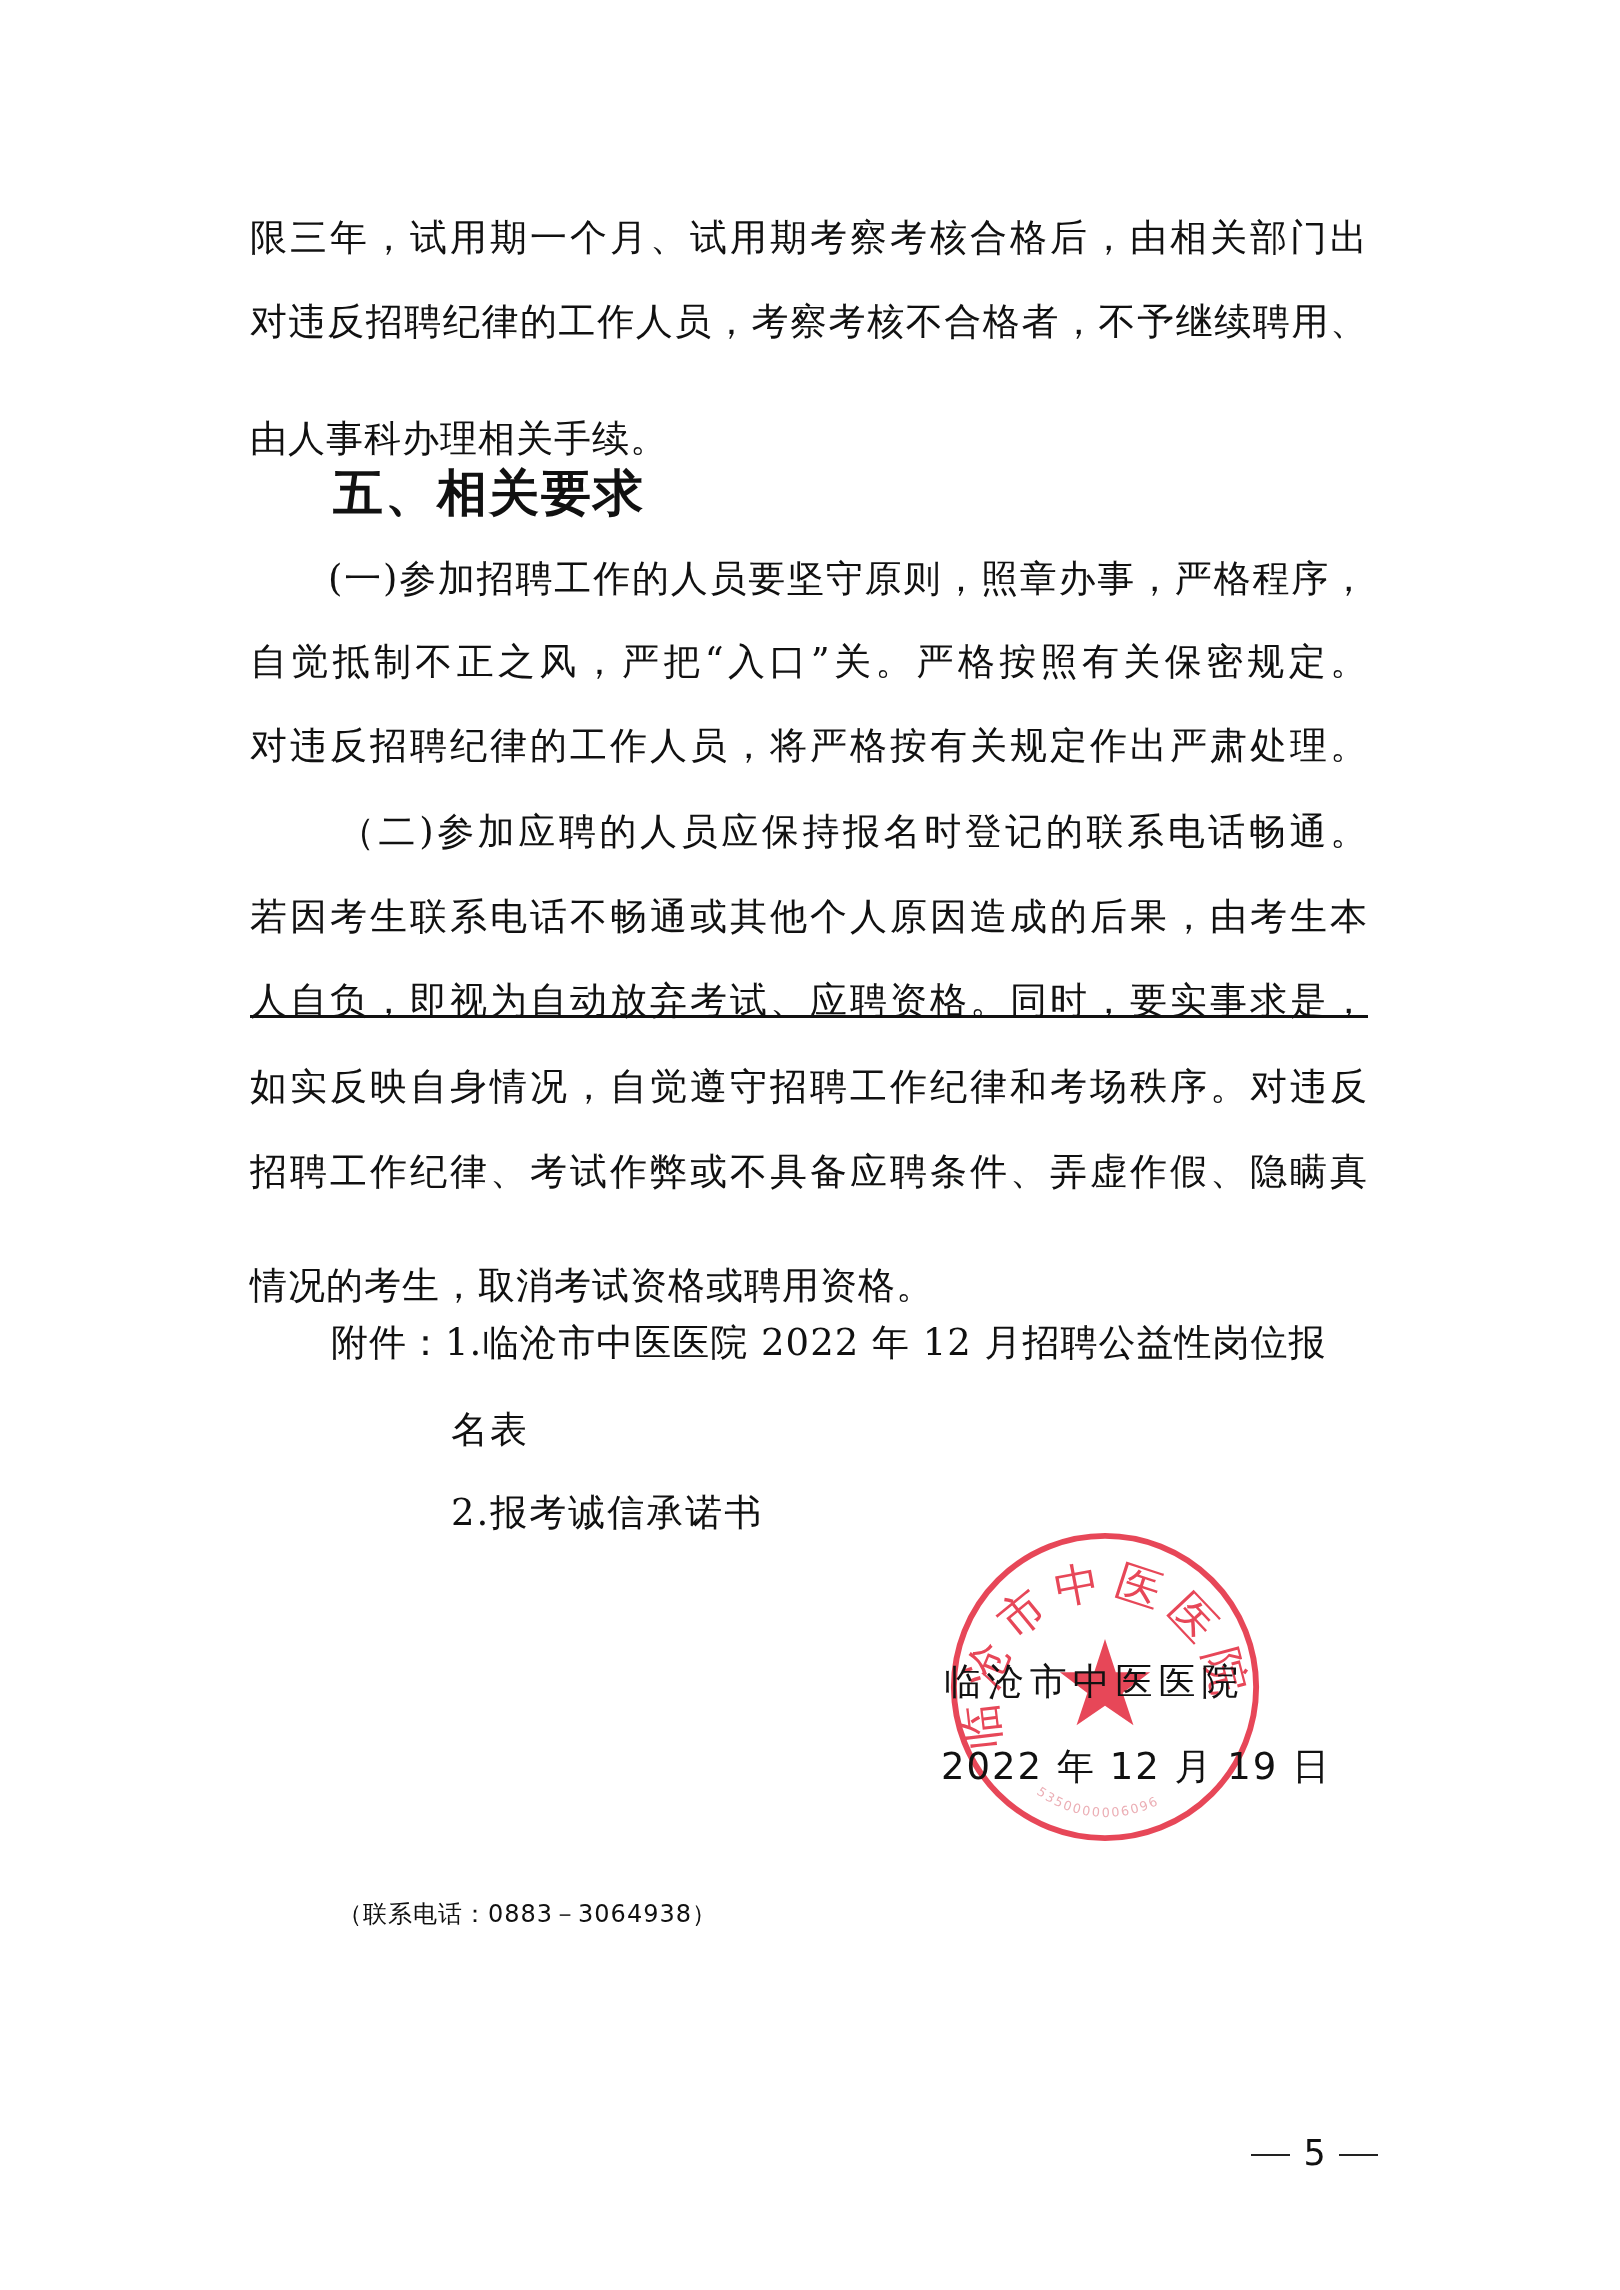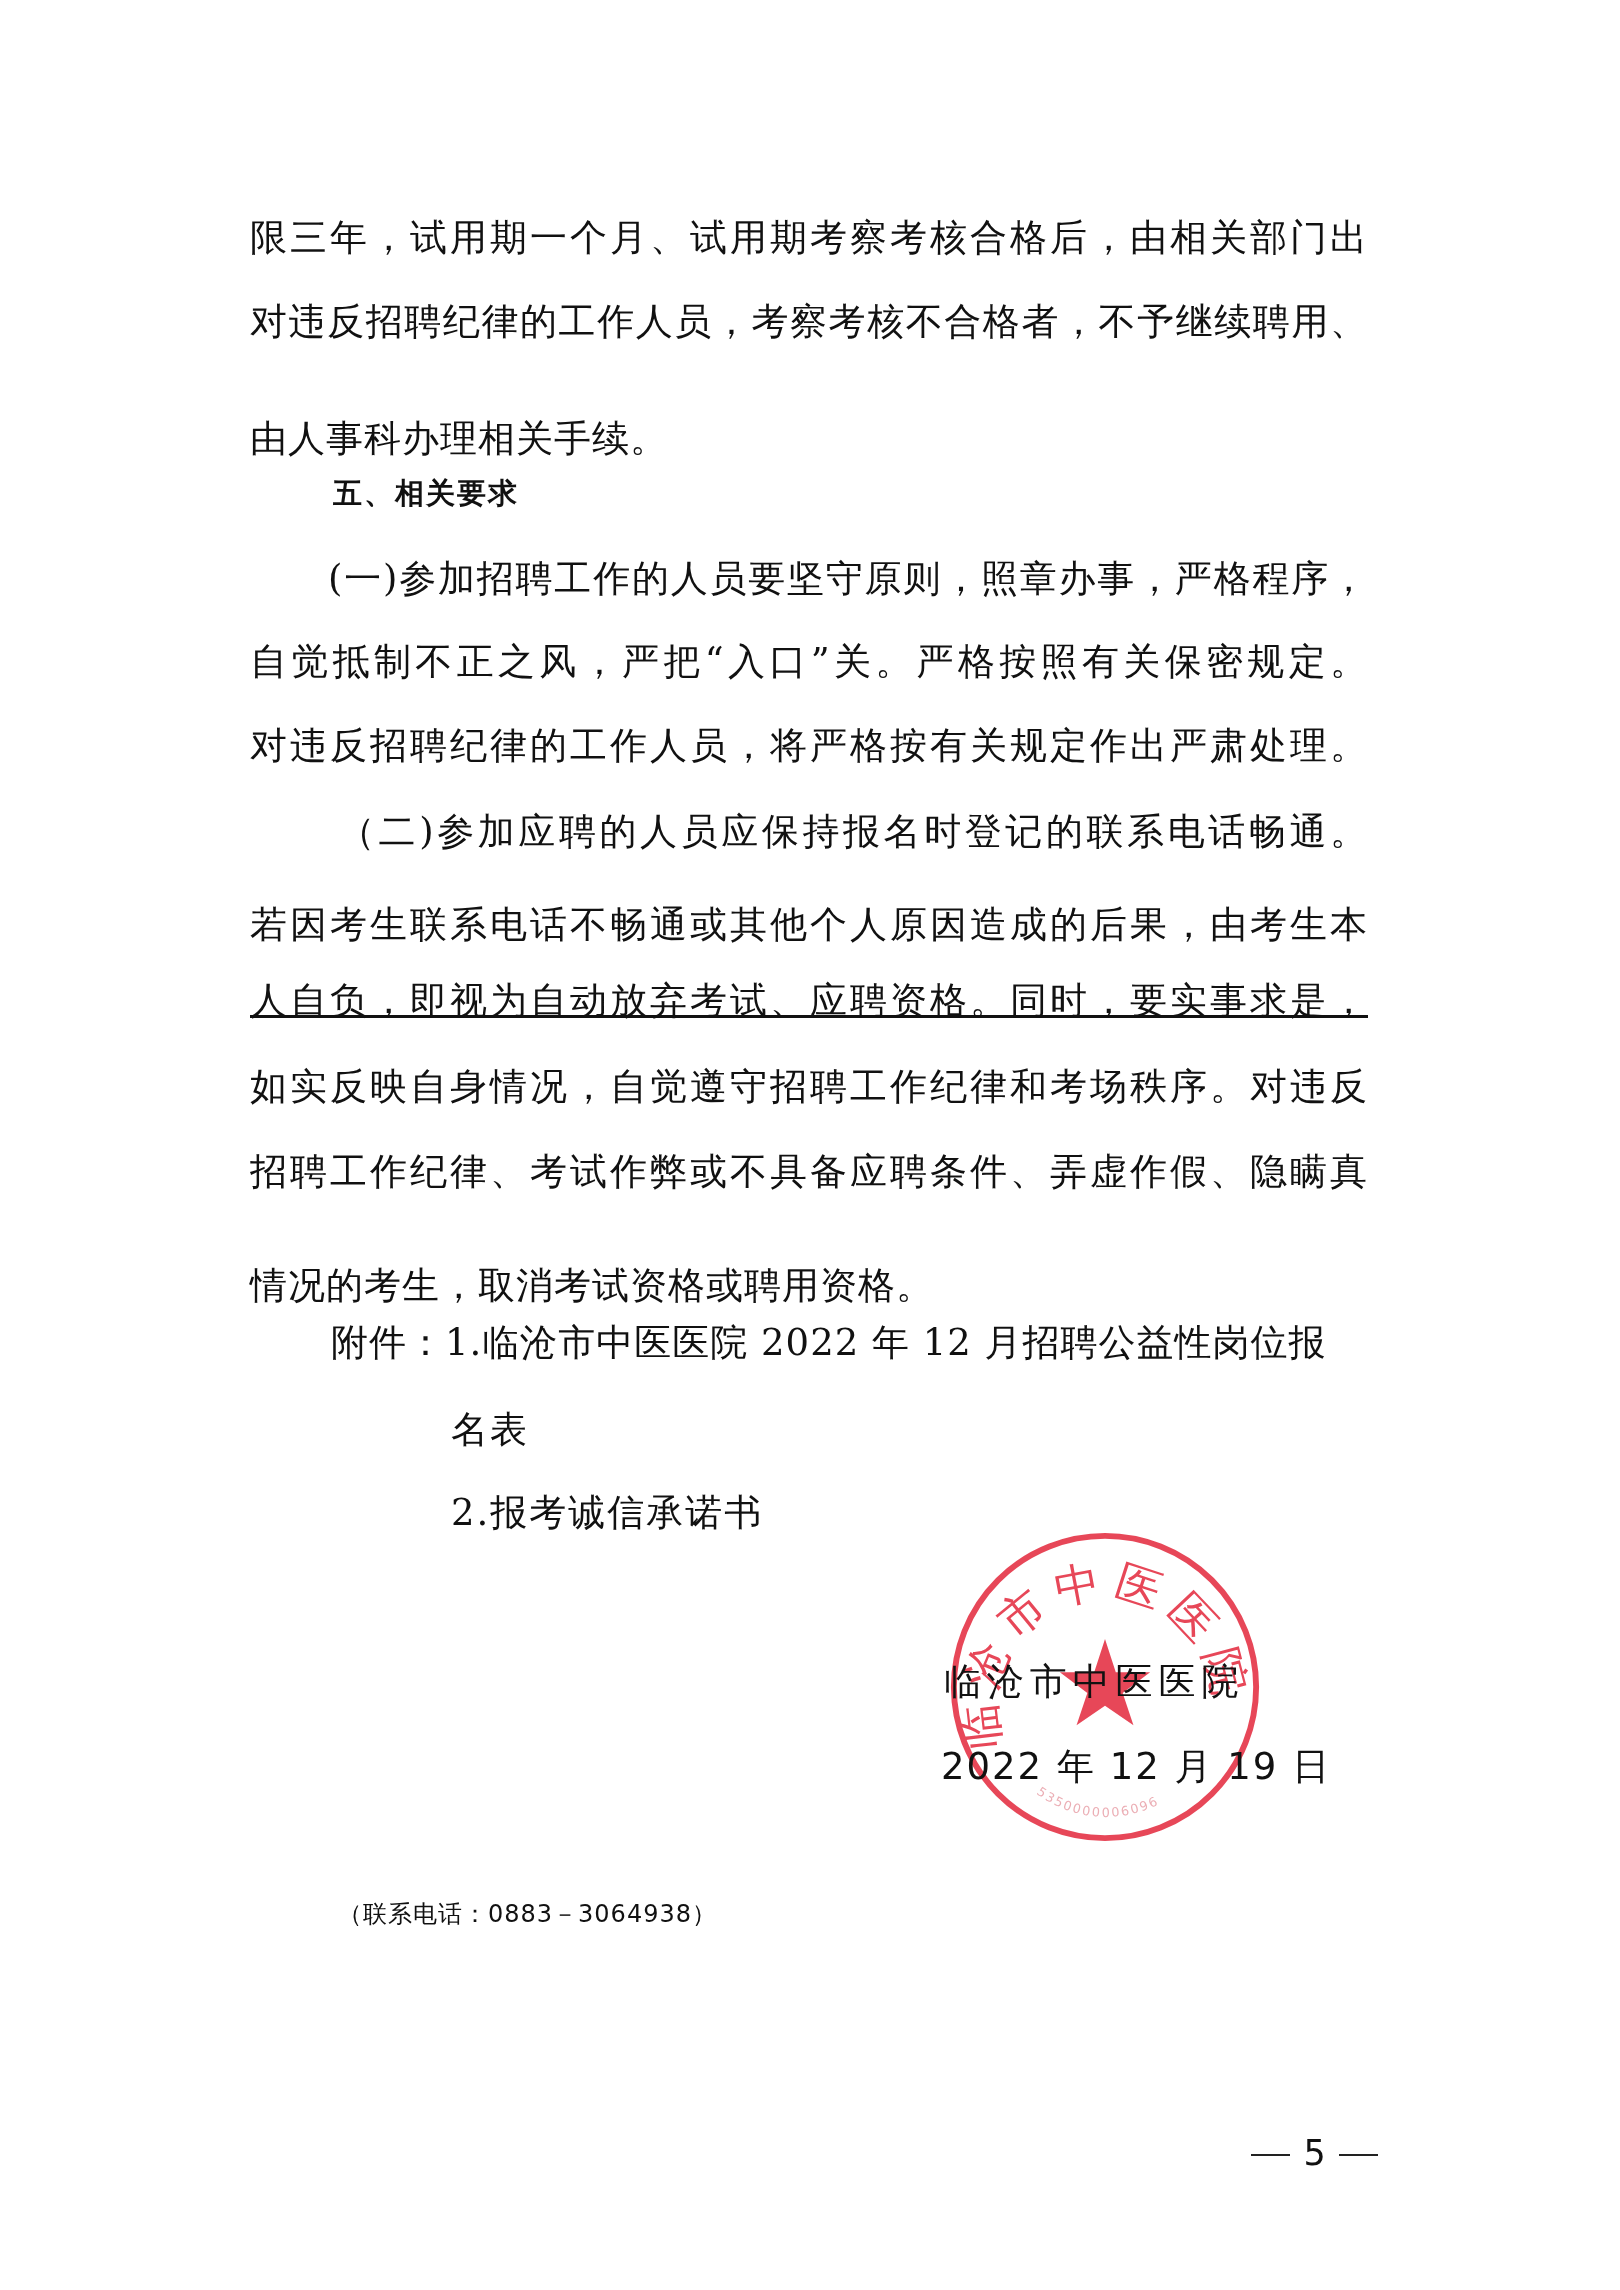--- a/index.html
+++ b/index.html
@@ -4,21 +4,21 @@
 <style>
   html, body { margin: 0; padding: 0; background: #ffffff; }
   body { width: 1620px; height: 2291px; position: relative; overflow: hidden;
          font-family: "DejaVu Serif", "Liberation Serif", serif; color: #111; }
   .line { position: absolute; left: 250px; width: 1118px; height: 59px; line-height: 59px;
           font-size: 37px; white-space: nowrap; text-align: justify; text-align-last: justify;
           letter-spacing: 1px; }
   .line.last { text-align-last: left; margin-top: 32px; }
   .heading { position: absolute; left: 333px; height: 59px; line-height: 59px;
              font-family: "DejaVu Sans", "Liberation Sans", sans-serif; font-weight: bold;
-             font-size: 29px; letter-spacing: 2px; white-space: nowrap; }
+             font-size: 50px; letter-spacing: 2px; white-space: nowrap; }
   .abs { position: absolute; height: 59px; line-height: 59px; font-size: 37px; white-space: nowrap; letter-spacing: 2px; }
   .sig { font-family: "DejaVu Sans", "Liberation Sans", sans-serif; font-size: 37px; letter-spacing: 5.9px; z-index: 3; }
   .stamp { position: absolute; left: 947px; top: 1529px; width: 316px; height: 316px; z-index: 2; opacity: 0.85; }
   .pagenum { position: absolute; left: 1237px; top: 2129px; height: 49px; line-height: 49px;
              font-family: "DejaVu Sans", "Liberation Sans", sans-serif; font-size: 35px; white-space: nowrap; }
   .dash { display: inline-block; width: 39px; height: 2px; background: #222; vertical-align: middle; margin: 0 13.7px; }
 </style>
 </head>
 <body>
 
@@ -26,21 +26,21 @@
 <div class="line" style="top:292px;">对违反招聘纪律的工作人员，考察考核不合格者，不予继续聘用、</div>
 <div class="line last" style="top:377px;">由人事科办理相关手续。</div>
 
 <div class="heading" style="top:464px;">五、相关要求</div>
 
 <div class="line" style="top:549px; left:328px; width:1040px;">(一)参加招聘工作的人员要坚守原则，照章办事，严格程序，</div>
 <div class="line" style="top:632px;">自觉抵制不正之风，严把“入口”关。严格按照有关保密规定。</div>
 <div class="line" style="top:716px;">对违反招聘纪律的工作人员，将严格按有关规定作出严肃处理。</div>
 
 <div class="line" style="top:802px; left:338px; width:1030px;">（二)参加应聘的人员应保持报名时登记的联系电话畅通。</div>
-<div class="line" style="top:887px;margin-top:8px;">若因考生联系电话不畅通或其他个人原因造成的后果，由考生本</div>
+<div class="line" style="top:887px;">若因考生联系电话不畅通或其他个人原因造成的后果，由考生本</div>
 <div class="line" style="top:971px;text-decoration:underline;">人自负，即视为自动放弃考试、应聘资格。同时，要实事求是，</div>
 <div class="line" style="top:1057px;">如实反映自身情况，自觉遵守招聘工作纪律和考场秩序。对违反</div>
 <div class="line" style="top:1142px;">招聘工作纪律、考试作弊或不具备应聘条件、弄虚作假、隐瞒真</div>
 <div class="line last" style="top:1227px;font-family:Liberation Mono, monospace;">情况的考生，取消考试资格或聘用资格。</div>
 
 <div class="abs" style="top:1313px; left:331px; letter-spacing:1px;">
   <span>附件：</span><span>1.临沧市中医医院 2022 年 12 月招聘公益性岗位报</span>
 </div>
 <div class="abs" style="top:1400px; left:451px;">名表</div>
 <div class="abs" style="top:1483px; left:451px;">2.报考诚信承诺书</div>

